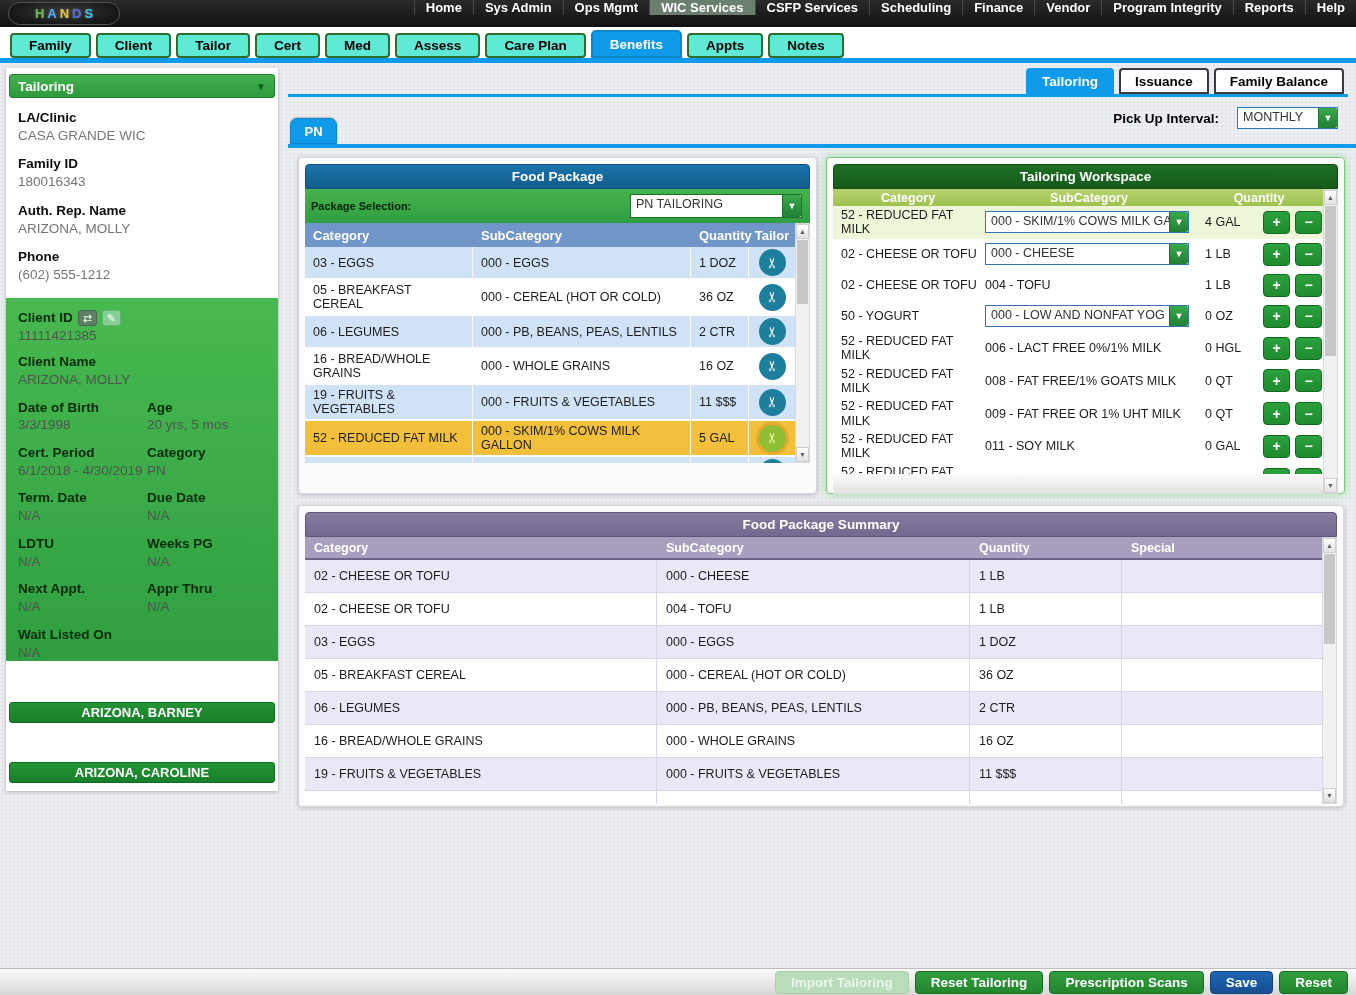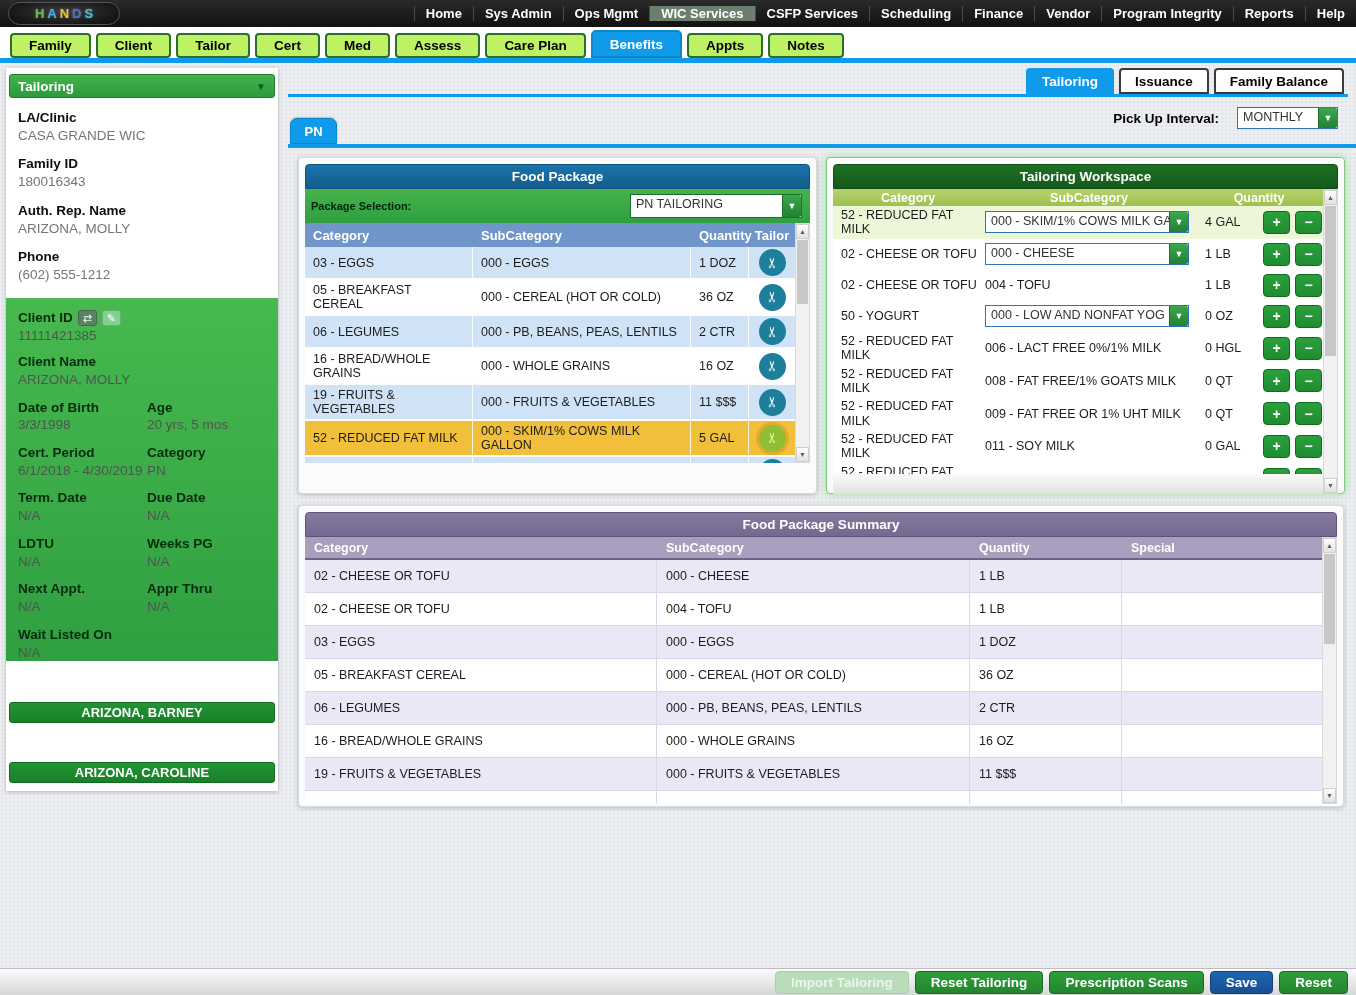--- a/index.html
+++ b/index.html
@@ -9,28 +9,28 @@
     background:#eceef1;
     background-image:radial-gradient(#e0e3e8 1px, transparent 1px);
     background-size:4px 4px; }
 
   
   .topnav { height:27px; background:linear-gradient(#2a2a2a,#111); display:flex; align-items:stretch; }
   .logo { margin:2px 0 2px 8px; width:112px; height:23px; background:radial-gradient(ellipse at 50% 40%, #3a3a3a, #151515 75%);
     border:1px solid #555; border-radius:12px; display:flex; align-items:center; justify-content:center; gap:3px; }
   .logo span { font-weight:bold; font-size:13px; text-shadow:0 0 2px rgba(255,255,255,.35); }
   .logo .c0{color:#6cbf45;} .logo .c1{color:#3fa9f5;} .logo .c2{color:#e8c227;} .logo .c3{color:#5069d8;} .logo .c4{color:#35c4e8;}
-  .navitems { margin-left:auto; display:flex; align-items:center; }
+  .navitems { margin-left:auto; display:flex; align-items:flex-start; }
   .navitem { display:flex; align-items:center; padding:0 11px; color:#fff; font-weight:bold; font-size:13px;
     border-left:1px solid #4a4a4a; cursor:pointer; white-space:nowrap; }
   .navitem.active { background:#6c7f6e; }
 
   
   .tabrow { height:31px; background:#fff; display:flex; align-items:flex-end; gap:5px; padding:0 0 0 10px; }
-  .mtab { height:25px; margin-bottom:0; padding:0 17px; display:flex; align-items:center; background:#bef264;
+  .mtab { height:25px; margin-bottom:0; padding:0 17px; display:flex; align-items:center; background:#5eead4;
     border:2px solid #2a6e30; border-radius:4px; font-weight:bold; font-size:13.5px; color:#000; cursor:pointer; }
   .mtab.active { background:#0f9bea; border-color:#0d86cc; color:#fff; height:28px; border-radius:5px 5px 0 0; }
   .bluebar { height:5px; background:#0f9bea; }
 
   
   .main { display:flex; gap:10px; padding:5px 8px 0 6px; height:905px; }
 
   
   .sidebar { width:272px; background:#fff; box-shadow:0 1px 4px rgba(0,0,0,.25); align-self:flex-start; padding:6px 0 0; }
   .side-select { height:24px; margin:0 3px; display:flex; align-items:center; padding:0 8px;

